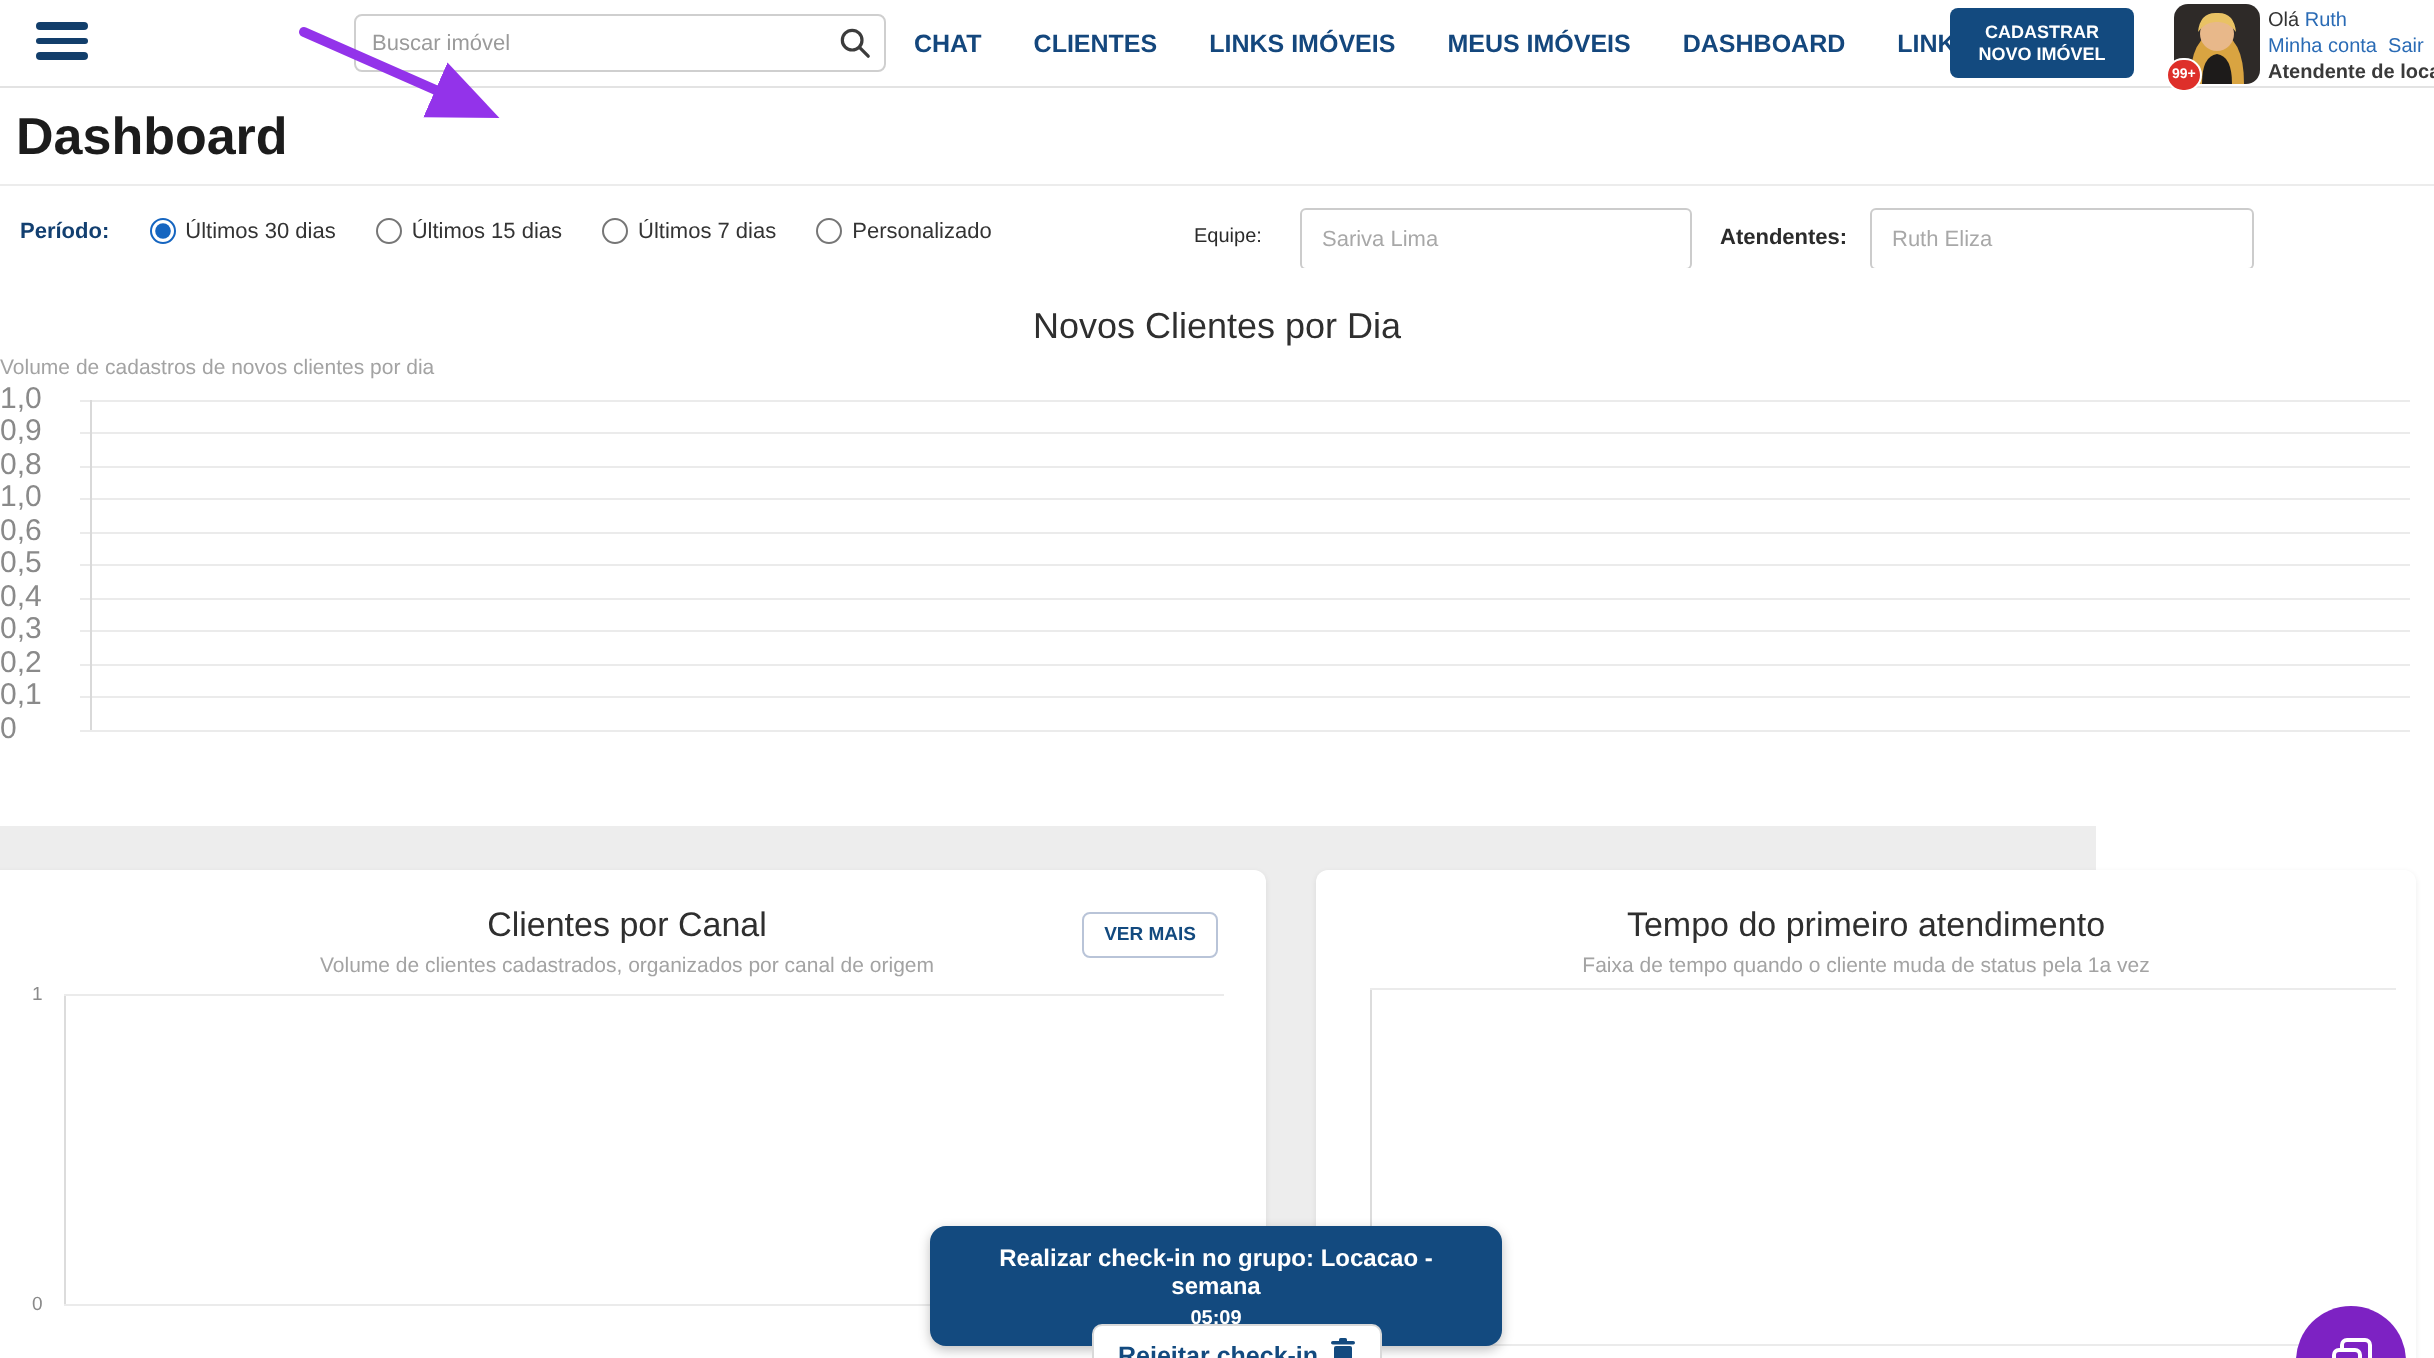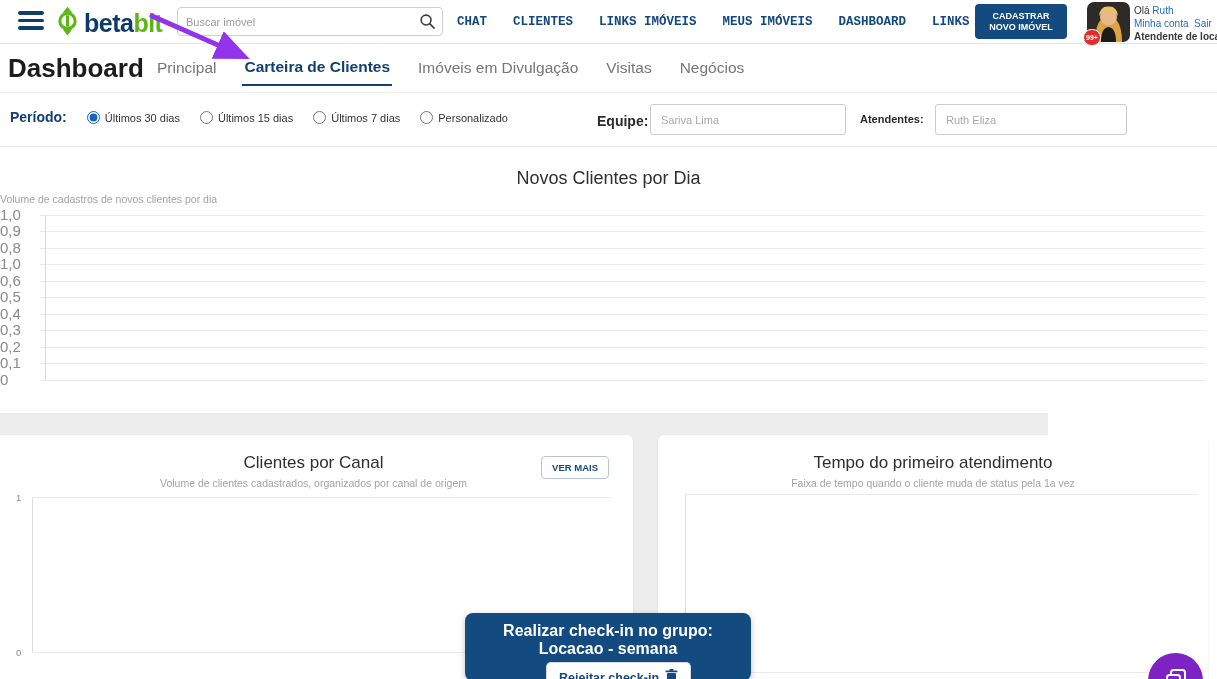--- a/index.html
+++ b/index.html
@@ -16,21 +16,21 @@
   .logo-text { font-size:25px; font-weight:bold; letter-spacing:-0.5px; }
   .logo-beta { color:#0d3a66; }
   .logo-bit { color:#5cb617; }
   .search-box { position:absolute; left:177px; top:7px; width:266px; height:29px;
     border:1px solid #cfcfcf; border-radius:4px; background:#fff; display:flex; align-items:center; }
   .search-box input { flex:1; border:0; outline:none; font-size:11px; color:#444; padding:0 8px;
     font-family:inherit; background:transparent; }
   .search-box input::placeholder { color:#9a9a9a; }
   .search-icon { width:30px; display:flex; justify-content:center; cursor:pointer; }
   .nav { position:absolute; left:457px; top:0; height:44px; display:flex; align-items:center; gap:26px; }
-  .nav-item { font-size:12.5px; font-weight:bold; color:#14477d; cursor:pointer; white-space:nowrap;font-family:Liberation Mono, monospace; }
+  .nav-item { font-size:12.5px; font-weight:bold; color:#14477d; cursor:pointer; white-space:nowrap; }
   .caret { font-size:9px; margin-left:3px; color:#14477d; }
   .cta-btn { position:absolute; left:975px; top:4px; width:92px; height:35px; background:#134a7f;
     border:none; border-radius:4px; color:#fff; font-weight:bold; font-size:9px; line-height:11px;
     cursor:pointer; font-family:inherit; }
   .avatar-wrap { position:absolute; left:1087px; top:2px; width:43px; height:40px; cursor:pointer; }
   .avatar { width:43px; height:40px; border-radius:7px; overflow:hidden; display:block; }
   .badge { position:absolute; left:-4px; bottom:-4px; min-width:17px; height:17px; border-radius:9px;
     background:#de2f2a; color:#fff; font-size:7px; font-weight:bold; display:flex; align-items:center;
     justify-content:center; border:1.5px solid #fff; padding:0 2px; }
   .user-info { position:absolute; left:1134px; top:4px; font-size:10px; line-height:13px; color:#333; white-space:nowrap; }
@@ -42,33 +42,33 @@
     border-bottom:1px solid #ececec; }
   .page-title { position:absolute; left:8px; top:9px; font-size:26px; font-weight:bold; color:#1c1c1c; }
   .tabs { position:absolute; left:155px; top:0; height:49px; display:flex; align-items:center; gap:24px; }
   .tab { font-size:15.5px; color:#767676; cursor:pointer; padding:6px 2px 8px; white-space:nowrap; }
   .tab.active { color:#123f70; font-weight:bold; border-bottom:2.5px solid #123f70; }
 
   
   .filters { position:absolute; top:93px; left:0; width:1217px; height:54px; background:#fff;
     border-bottom:1px solid #e8e8e8; }
   .period-group { position:absolute; left:10px; top:16px; display:flex; align-items:center; gap:20px; }
-  .filter-label { font-size:14px; font-weight:bold; color:#123f70; }
+  .filter-label { font-size:11px; font-weight:bold; color:#123f70; }
   .radio-item { display:flex; align-items:flex-end; gap:5px; font-size:11px; color:#333; cursor:pointer; }
   .radio-item input { accent-color:#1565c0; width:13px; height:13px; cursor:pointer; }
-  .equipe-label { position:absolute; left:597px; top:20px; font-size:14px; font-weight:bold; color:#2b2b2b;text-align:right; }
+  .equipe-label { position:absolute; left:597px; top:20px; font-size:10px; font-weight:normal; color:#2b2b2b;text-align:right; }
   .equipe-input { position:absolute; left:650px; top:11px; width:196px; height:31px; }
   .atend-label { position:absolute; left:860px; top:20px; font-size:11px; font-weight:bold; color:#2b2b2b; }
   .atend-input { position:absolute; left:935px; top:11px; width:192px; height:31px; }
   .text-field { border:1px solid #ccc; border-radius:3px; font-size:11px; color:#444; padding:0 10px;
     outline:none; font-family:inherit; width:100%; height:100%; }
   .text-field::placeholder { color:#a8a8a8; }
 
   
-  .chart-section { position:absolute; top:149px; left:0; width:1217px; height:266px; background:#fff; }
+  .chart-section { position:absolute; top:134px; left:0; width:1217px; height:266px; background:#fff; }
   .chart-title { text-align:center; font-size:18px; color:#2f2f2f; padding-top:19px; }
   .chart-sub { font-size:10.5px; color:#a3a3a3; margin-top:4px; }
   .plot { position:absolute; left:0; top:0; width:1217px; height:266px; }
   .tickrow { position:absolute; left:0; right:12px; height:0; display:flex; align-items:center; }
   .tick-label { width:40px; text-align:left; font-size:15px; color:#8a8a8a; padding-right:5px; transform:translateY(-1px); }
   .gridline { flex:1; border-top:1px solid #ebebeb; }
   .yaxis { position:absolute; left:45px; top:66px; height:165px; width:0; border-left:1px solid #d9d9d9; }
 
   
   .lower { position:absolute; top:413px; left:0; width:1048px; height:266px; background:#ededed; }
@@ -80,21 +80,21 @@
   .vermais-btn { position:absolute; right:24px; top:21px; background:#fff; border:1px solid #b9c4d8;
     border-radius:4px; color:#134a7f; font-size:9.5px; font-weight:bold; padding:5px 10px;
     cursor:pointer; font-family:inherit; }
   .mini-tick { position:absolute; font-size:9.5px; color:#8a8a8a; }
   .vline { position:absolute; border-left:1px solid #dcdcdc; }
   .hline { position:absolute; border-top:1px solid #ebebeb; }
 
   
   .toast { position:absolute; left:465px; top:613px; width:286px; background:#134a7f; border-radius:8px;
     color:#fff; text-align:center; padding:9px 14px 8px; z-index:50; box-shadow:0 2px 6px rgba(0,0,0,0.25); }
-  .toast-line1 { font-size:16px; font-weight:600; }
+  .toast-line1 { font-size:12px; font-weight:600; }
   .toast-line1 b { font-weight:800; }
   .toast-time { font-size:10px; font-weight:800; margin-top:4px; }
   .reject-btn { position:absolute; left:546px; top:662px; z-index:50; background:#fff;
     border:1px solid #d9d9d9; border-bottom:none; border-radius:5px 5px 0 0; color:#134a7f;
     font-size:12.5px; font-weight:bold; padding:6px 12px; display:flex; align-items:center; gap:6px;
     cursor:pointer; font-family:inherit; }
 
   
   .chat-fab { position:absolute; left:1148px; top:653px; width:55px; height:55px; border-radius:50%;
     background:#7d22c3; border:none; z-index:50; display:flex; align-items:center; justify-content:center;
@@ -106,31 +106,20 @@
 </head>
 <body>
 
 <div class="stage">
 
   <div class="header">
     <div class="hamburger">
       <span></span>
         <span></span>
         <span></span>
-    </div>
-    <div class="logo">
-      <span>
-        <svg width="23" height="30" viewBox="0 0 24 30">
-          <path d="M12 0 L17 6.5 H7 Z" fill="#5cb617"></path>
-          <path d="M12 30 L7 23.5 H17 Z" fill="#5cb617"></path>
-          <circle cx="12" cy="15" r="8" fill="none" stroke="#5cb617" stroke-width="3.2"></circle>
-          <rect x="10.3" y="9" width="3.4" height="12" fill="#5cb617"></rect>
-        </svg>
-      </span>
-      <span class="logo-text"><span class="logo-beta">beta</span><span class="logo-bit">bit</span></span>
     </div>
     <div class="search-box">
       <input type="text" placeholder="Buscar imóvel" style="">
       <span class="search-icon">
         <svg width="17" height="17" viewBox="0 0 18 18">
           <circle cx="7.5" cy="7.5" r="5.2" fill="none" stroke="#3c3c3c" stroke-width="1.7"></circle>
           <line x1="11.5" y1="11.5" x2="16" y2="16" stroke="#3c3c3c" stroke-width="1.7" stroke-linecap="round"></line>
         </svg>
       </span>
     </div>
@@ -159,27 +148,20 @@
     </div>
     <div class="user-info">
       <div><span>Olá</span> <span class="lnk">Ruth</span></div>
       <div><span class="lnk">Minha conta</span>&nbsp; <span class="lnk">Sair</span></div>
       <div class="user-role">Atendente de locações</div>
     </div>
   </div>
 
   <div class="tabsrow">
     <div class="page-title">Dashboard</div>
-    <div class="tabs">
-      <span class="tab">Principal</span>
-      <span class="tab active">Carteira de Clientes</span>
-      <span class="tab">Imóveis em Divulgação</span>
-      <span class="tab">Visitas</span>
-      <span class="tab">Negócios</span>
-    </div>
   </div>
 
   <div class="filters">
     <div class="period-group">
       <span class="filter-label">Período:</span>
       <label class="radio-item">
         <input type="radio" name="period" checked="" style="">
         <span>Últimos 30 dias</span>
       </label>
       <label class="radio-item">

